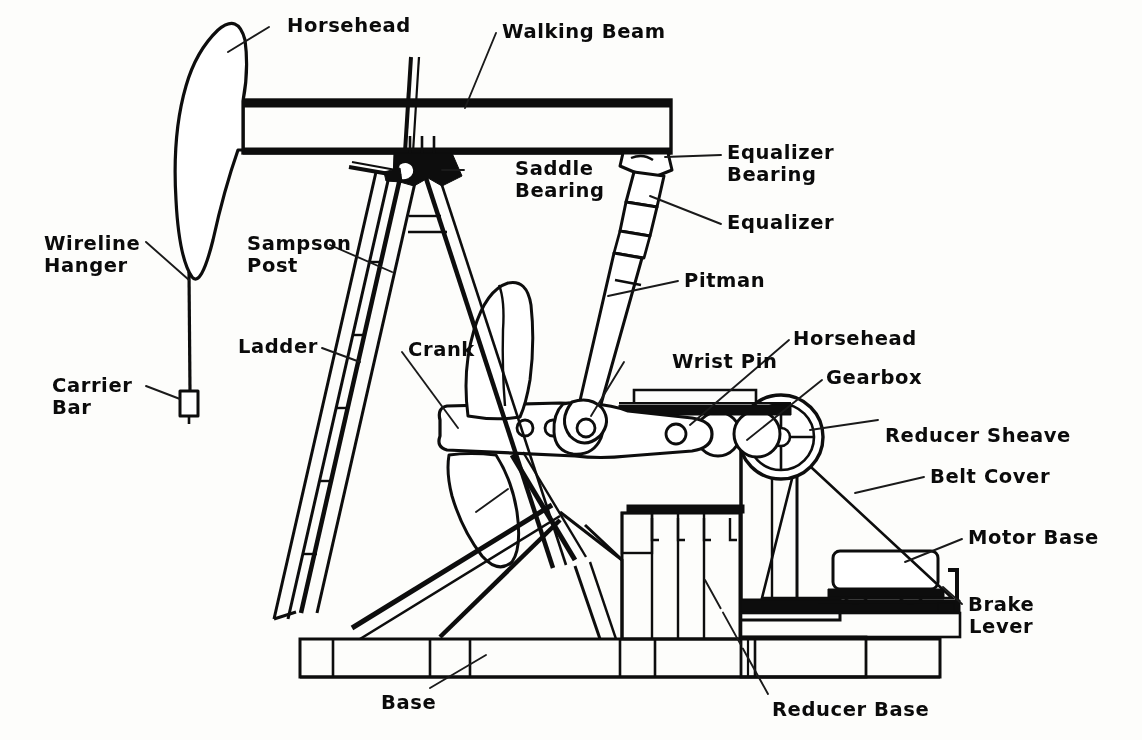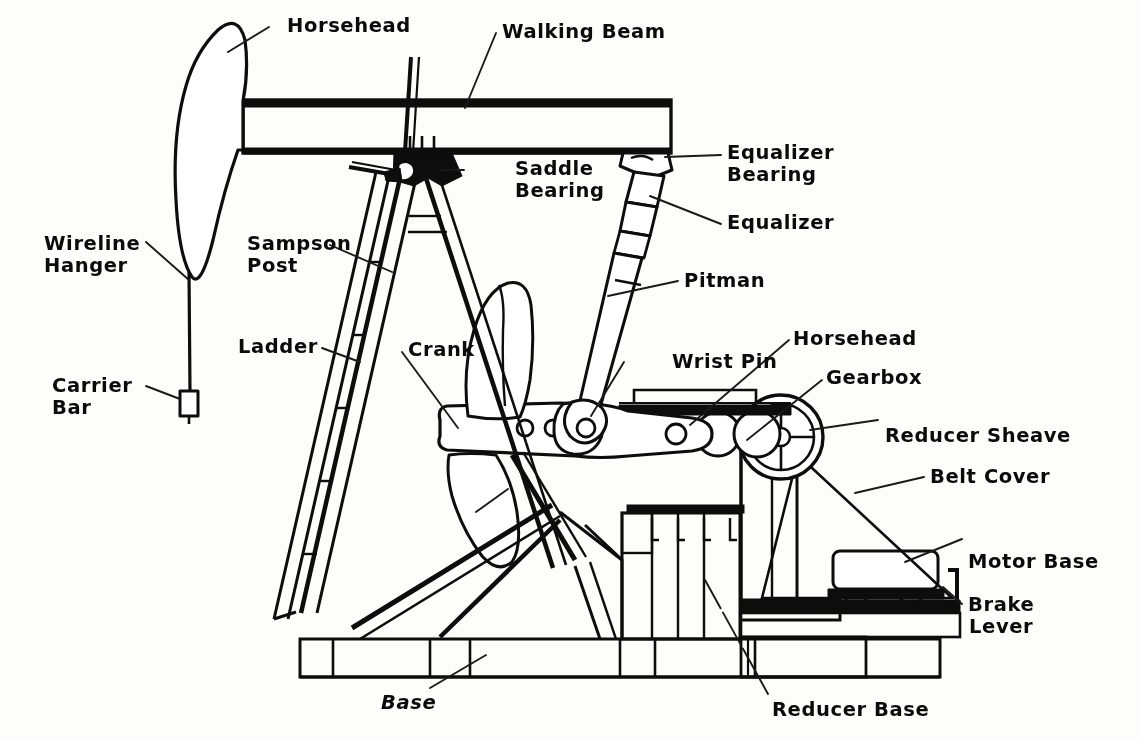--- a/index.html
+++ b/index.html
@@ -371,19 +371,19 @@
   <div class="lbl" style="left:684px; top:270px;">Pitman</div>
   <div class="lbl" style="left:238px; top:336px;">Ladder</div>
   <div class="lbl" style="left:408px; top:339px;">Crank</div>
   <div class="lbl" style="left:628px; top:351px;margin-left:44px;">Wrist Pin</div>
   <div class="lbl" style="left:793px; top:328px;">Horsehead</div>
   <div class="lbl" style="left:826px; top:367px;">Gearbox</div>
   <div class="lbl two-line" style="left:52px; top:375px;">Carrier
 Bar</div>
   <div class="lbl" style="left:885px; top:409px;margin-top:16px;">Reducer Sheave</div>
   <div class="lbl" style="left:930px; top:466px;">Belt Cover</div>
-  <div class="lbl" style="left:968px; top:527px;margin-top:24px;">Motor Base</div>
+  <div class="lbl" style="left:968px; top:527px;">Motor Base</div>
   <div class="lbl two-line" style="left:968px; top:594px;text-align:center;">Brake
 Lever</div>
-  <div class="lbl" style="left:381px; top:692px;font-style:italic;">Base</div>
+  <div class="lbl" style="left:381px; top:692px;">Base</div>
   <div class="lbl" style="left:772px; top:699px;">Reducer Base</div>
 
 </div>
 
 </body></html>

